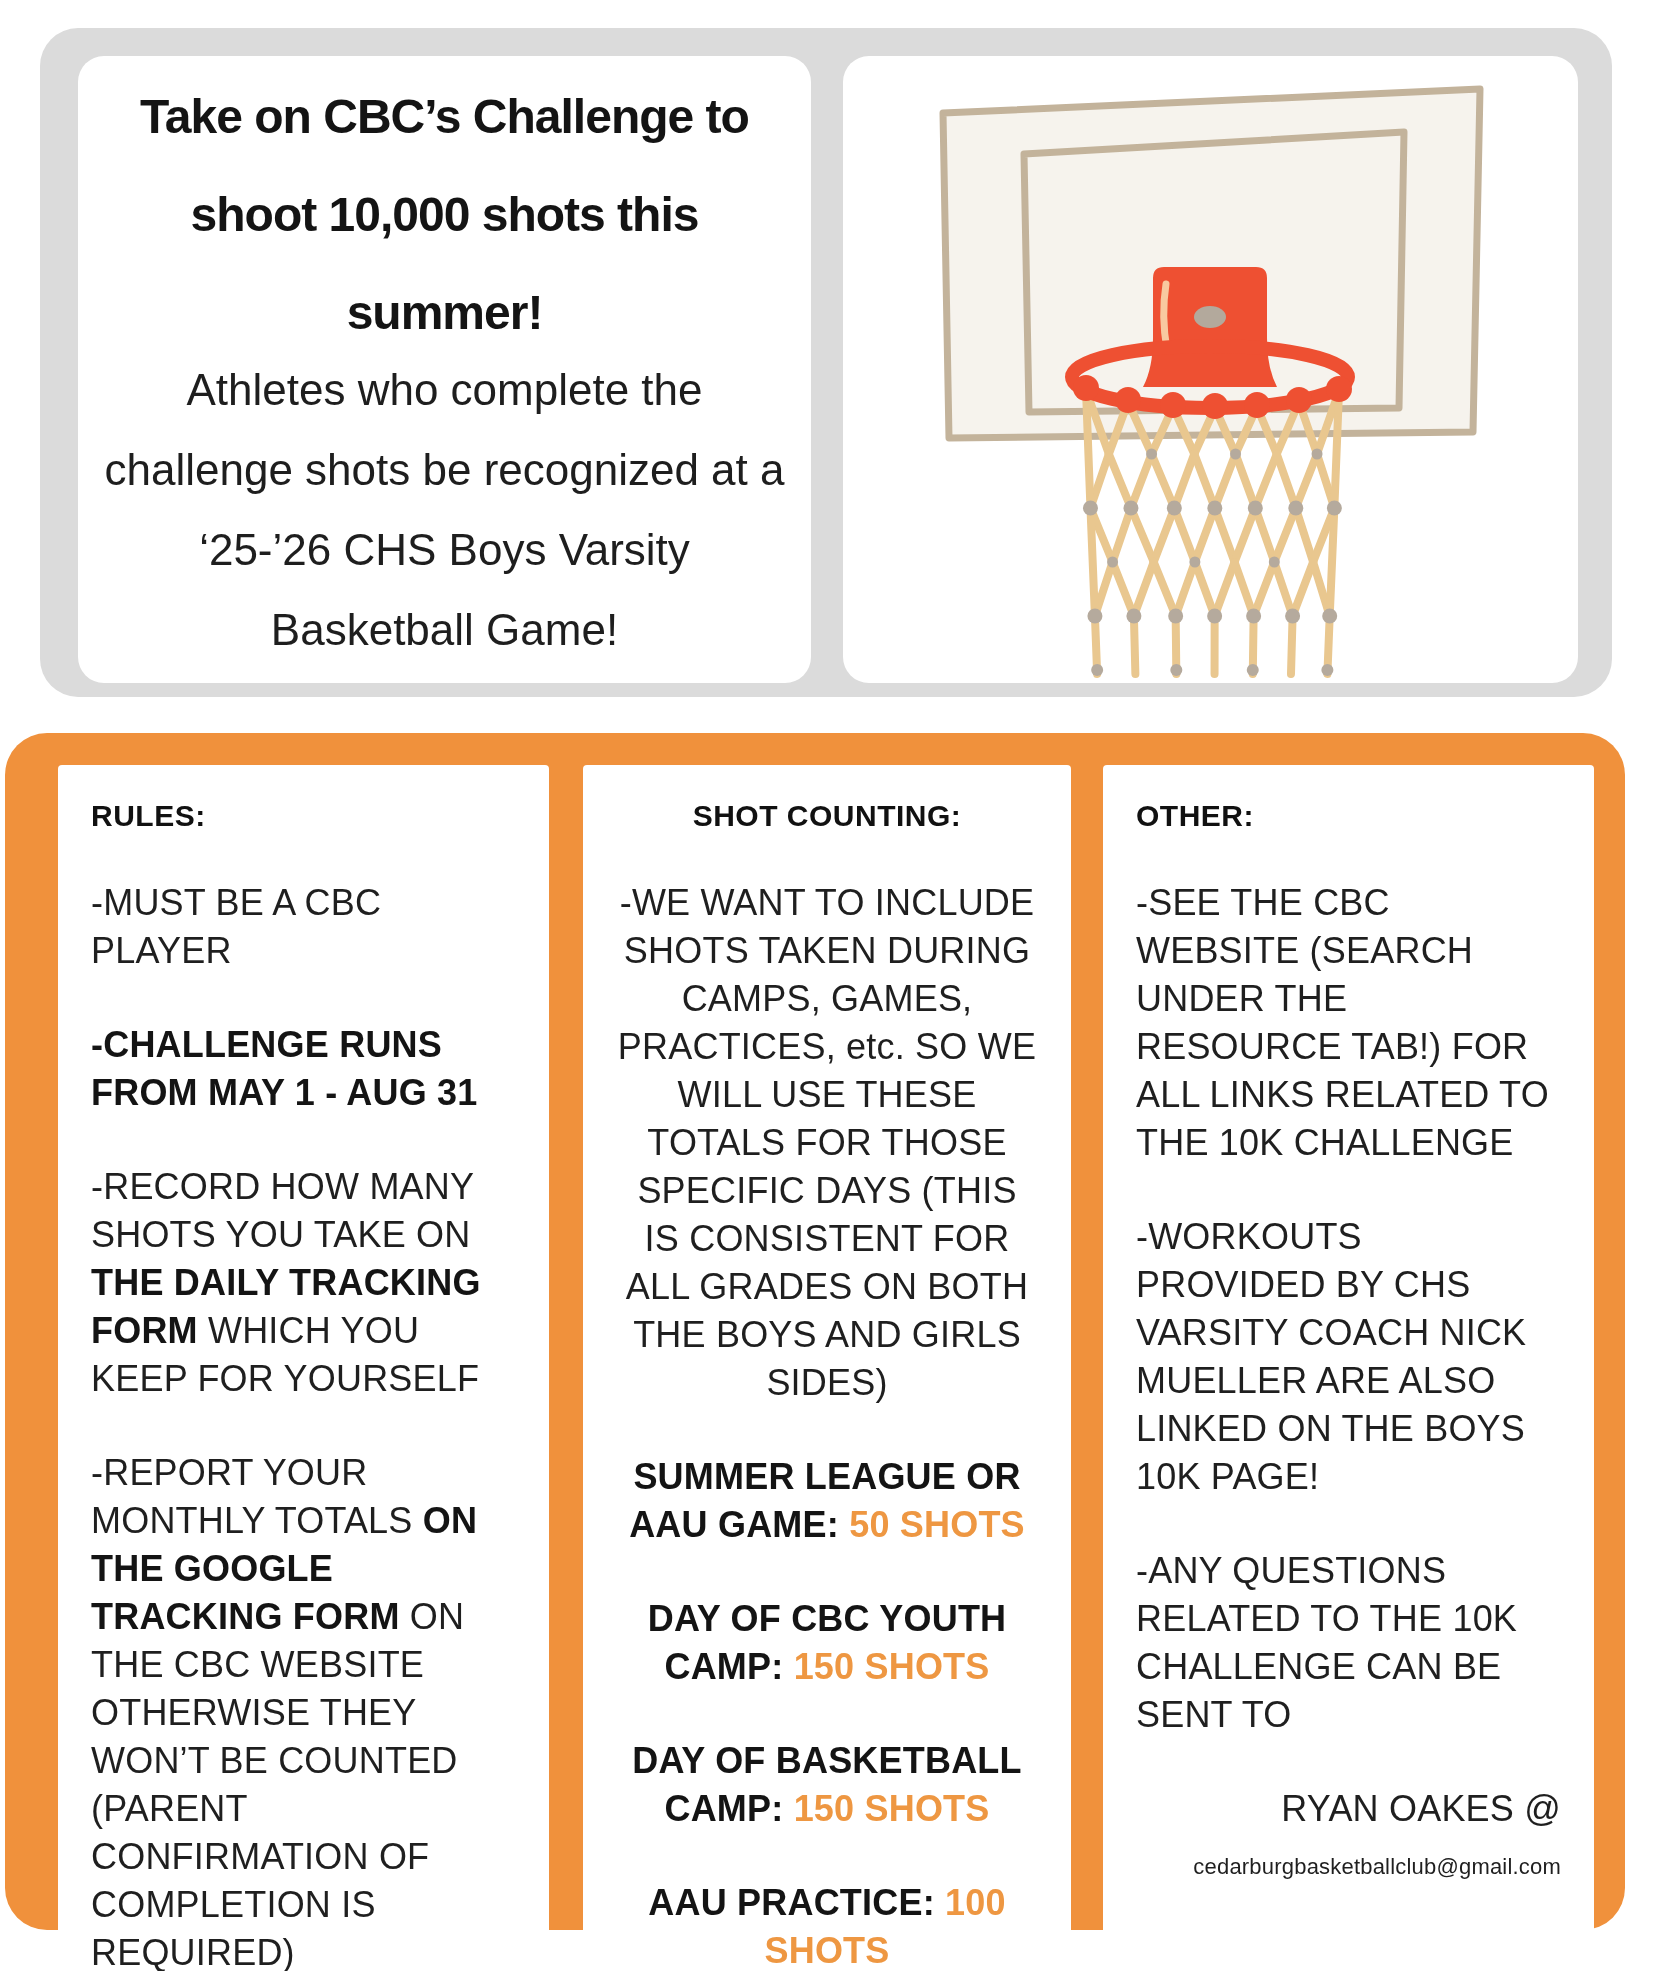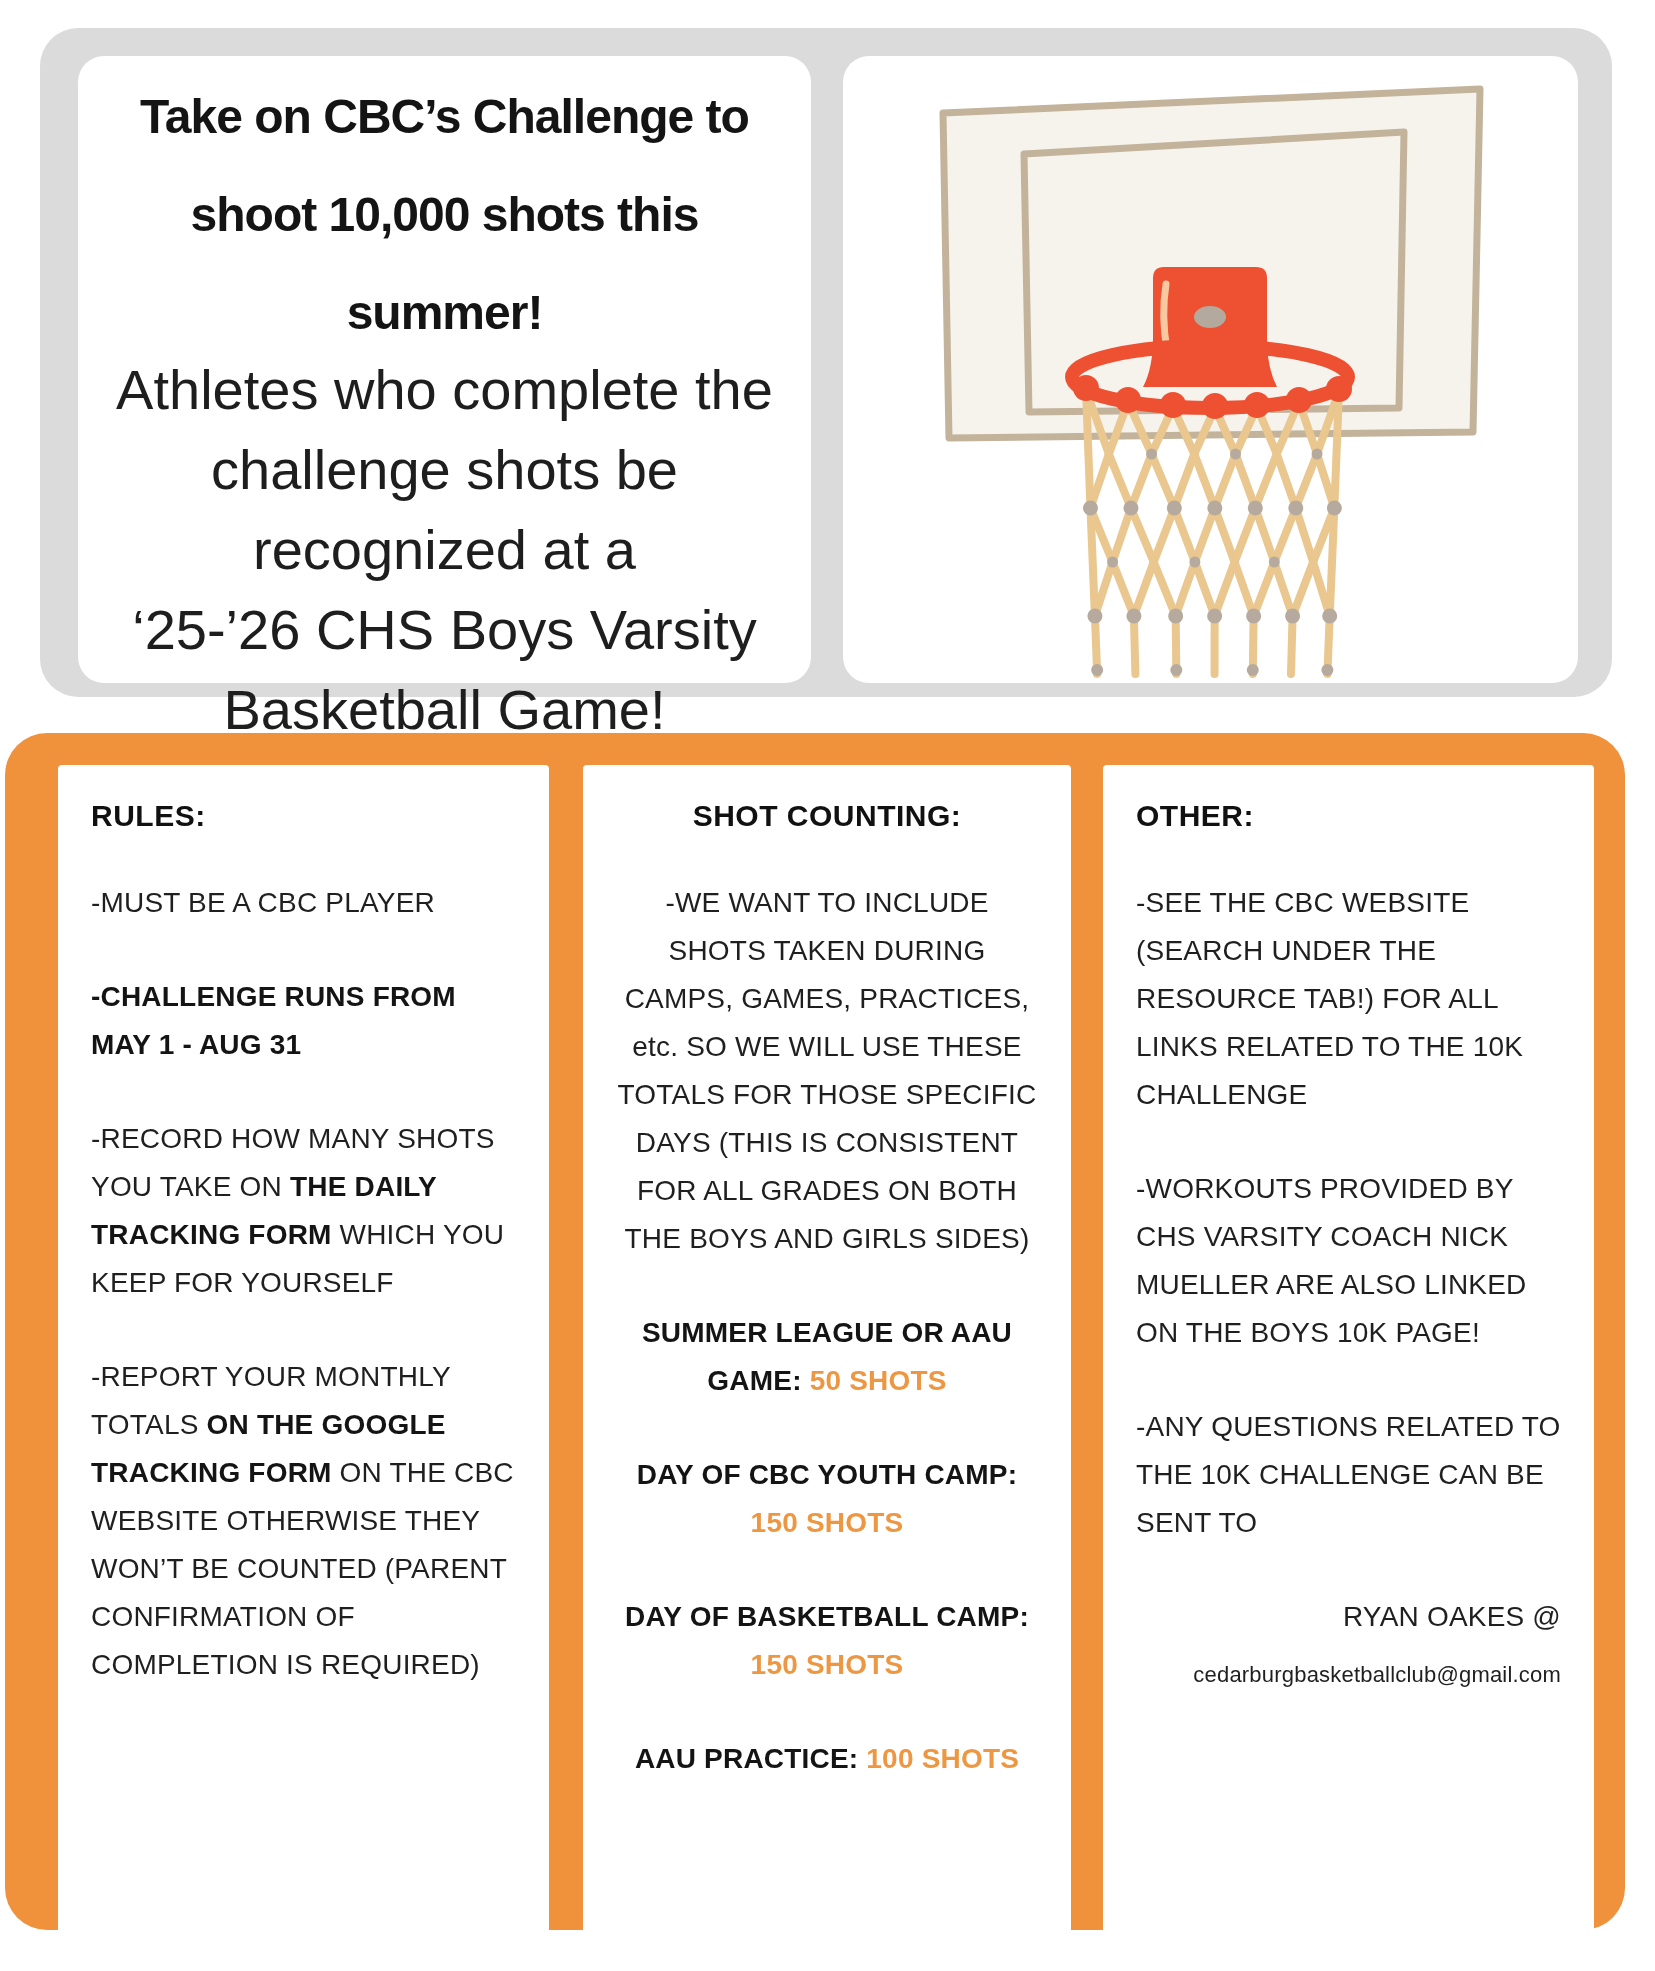--- a/index.html
+++ b/index.html
@@ -28,40 +28,40 @@
     position:absolute;top:28px;height:627px;background:#ffffff;border-radius:26px;
   }
   .hero-card.text{left:38px;width:733px;}
   .hero-card.art{left:803px;width:735px;overflow:hidden;}
   .hero-title{
     margin:12px 20px 0;text-align:center;
     font-size:48px;font-weight:bold;letter-spacing:-1px;line-height:98px;color:#141414;
   }
   .hero-subtitle{
     margin:-12px 20px 0;text-align:center;
-    font-size:56px;font-weight:400;line-height:80px;color:#1e1e1e;
+    font-size:44px;font-weight:400;line-height:80px;color:#1e1e1e;
   }
   .art-svg{position:absolute;left:0;top:0;width:735px;height:627px;}
   
   .bottom-panel{
     position:absolute;left:5px;top:733px;width:1620px;height:1197px;
     background:var(--orange);border-radius:42px;
   }
   .col-card{
     position:absolute;top:32px;height:1356px;background:#ffffff;border-radius:4px;
     box-sizing:border-box;padding:34px 33px;overflow:hidden;
   }
   .col-card.c0{left:53px;width:491px;}
   .col-card.c1{left:578px;width:488px;text-align:center;}
   .col-card.c2{left:1098px;width:491px;}
   .card-heading{
     margin:0;font-size:30px;font-weight:bold;letter-spacing:.5px;color:#111;
   }
   .para{
-    margin:46px 0 0;font-size:28px;line-height:48px;letter-spacing:.2px;color:#1f1f1f;
+    margin:46px 0 0;font-size:36px;line-height:48px;letter-spacing:.2px;color:#1f1f1f;
   }
   .para .b{font-weight:bold;color:#141414;}
   .para .orange{color:var(--orange-text);font-weight:bold;}
   .para.center{text-align:right;}
   .para.small{font-size:22px;line-height:40px;margin-top:14px;}
 </style>
 </head>
 <body>
 
 <div class="hero-panel">

